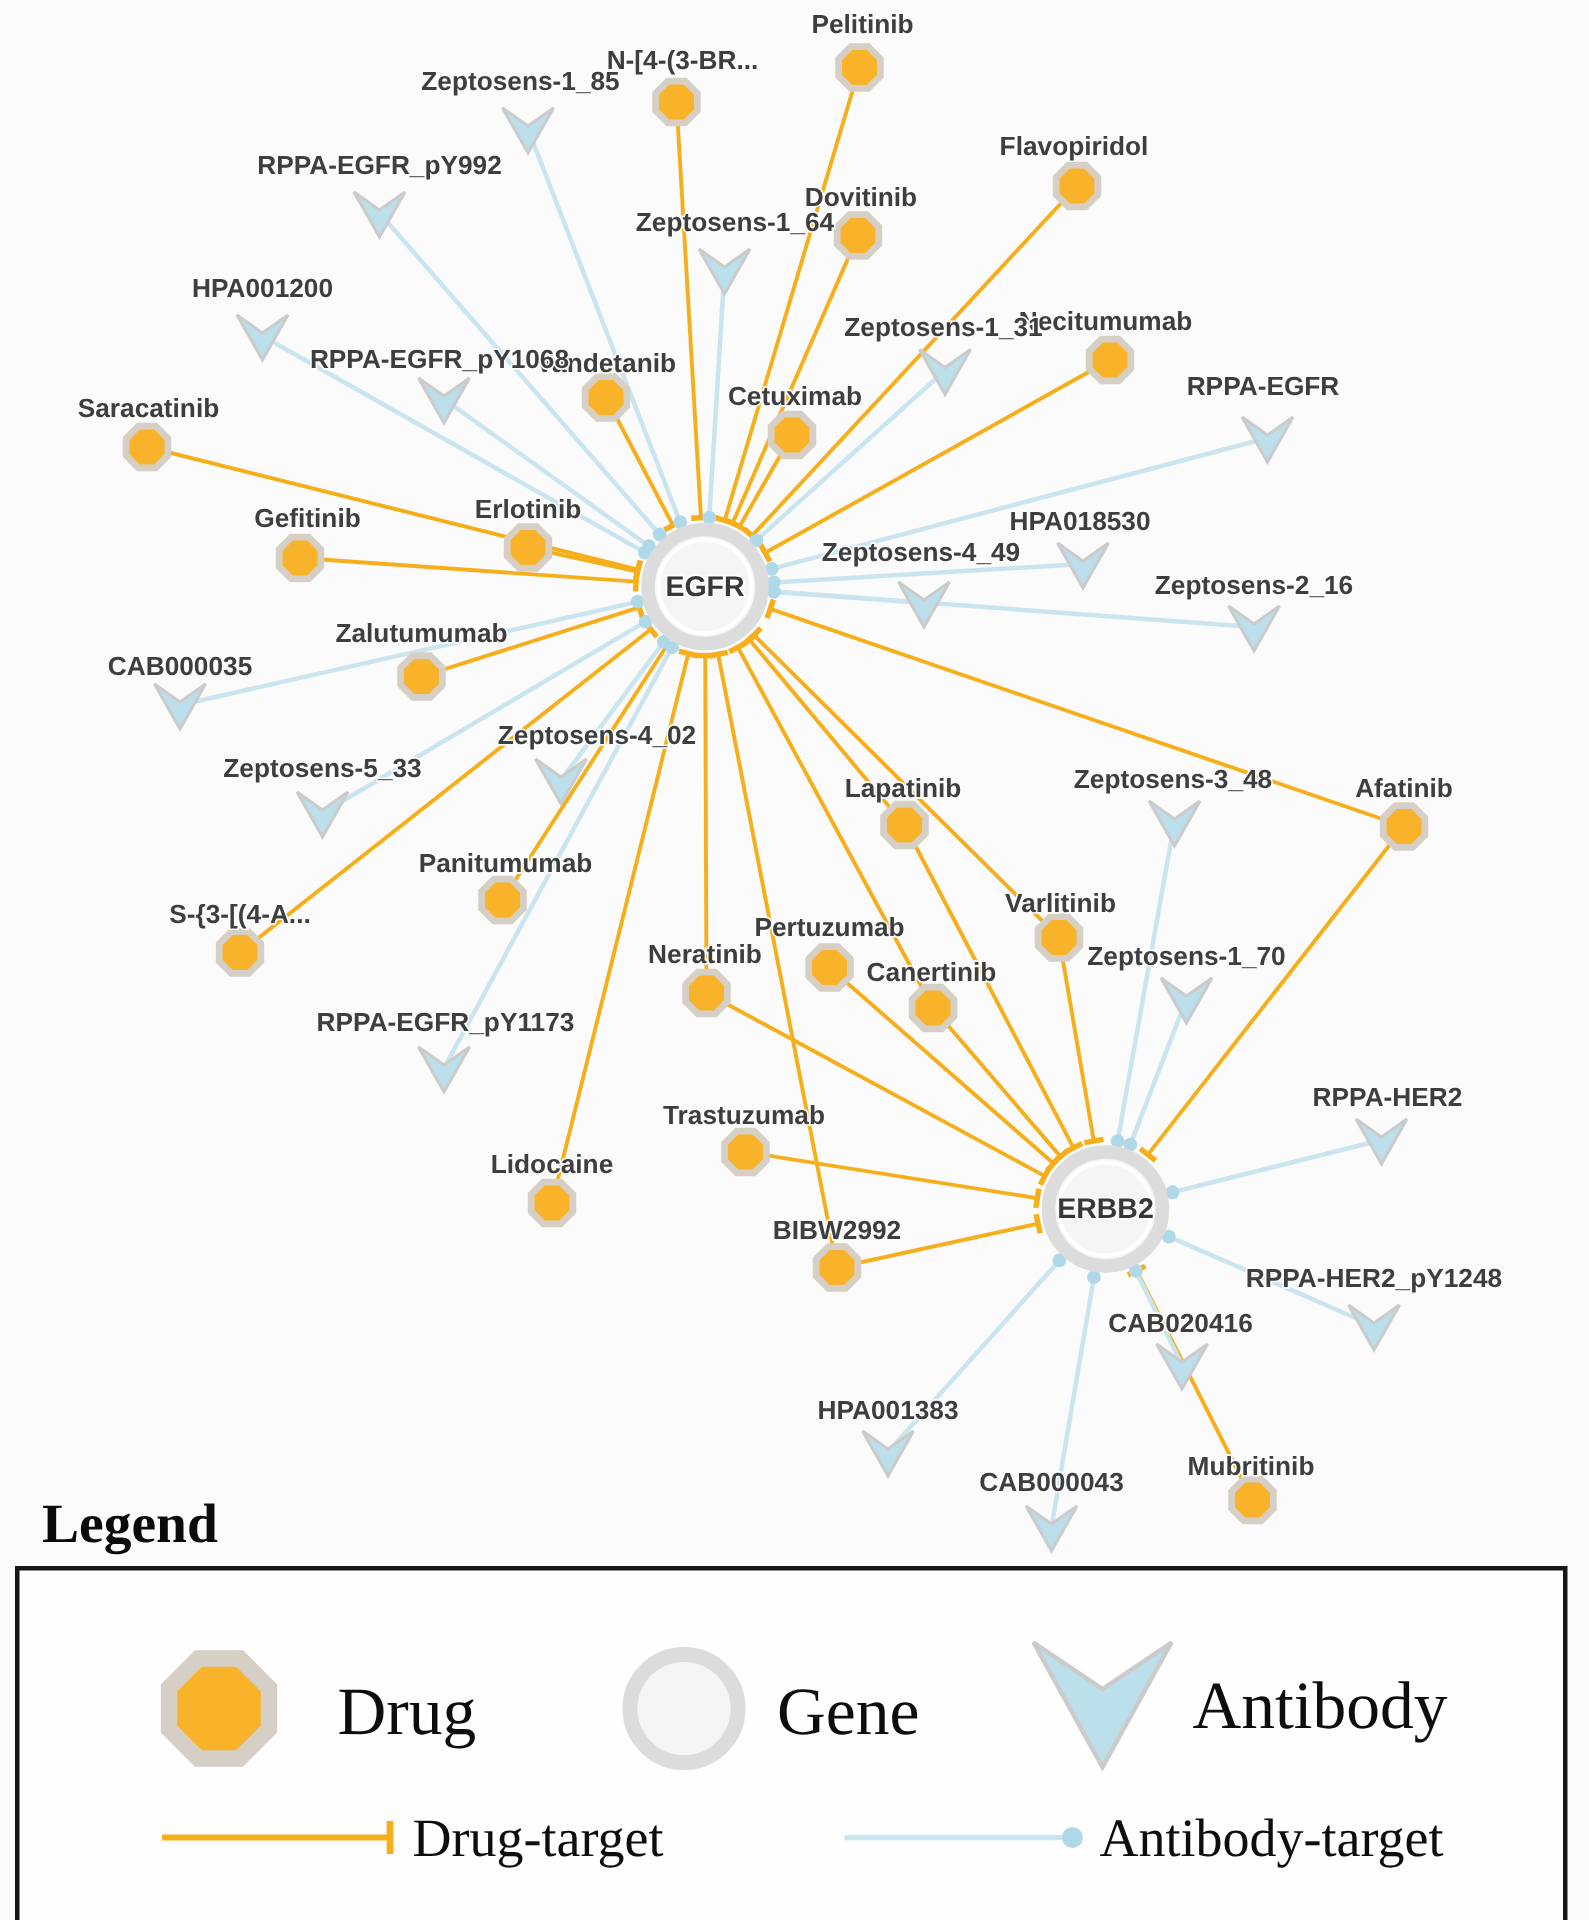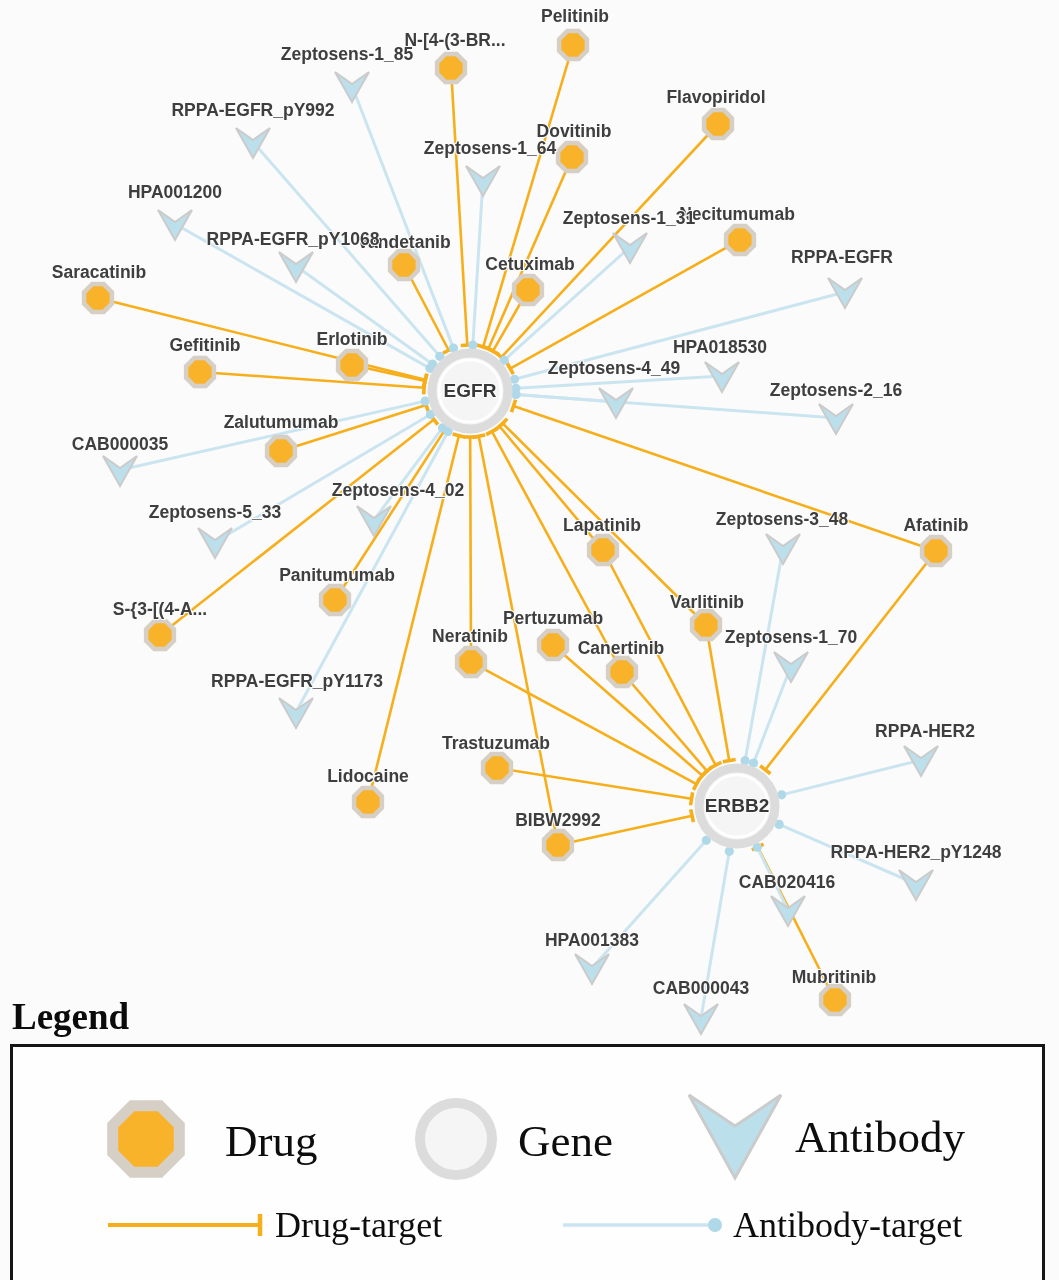--- a/index.html
+++ b/index.html
@@ -11,21 +11,21 @@
     overflow:hidden;
     font-family:"Liberation Sans","DejaVu Sans",sans-serif;
   }
   #network-svg{position:absolute;left:0;top:0;}
   #network-svg text{
     font-family:"Liberation Sans","DejaVu Sans",sans-serif;
     font-weight:700;
   }
   .legend-heading{
     position:absolute;
-    left:12px;
+    left:28px;
     top:995px;
     font-family:"Liberation Serif","DejaVu Serif",serif;
     font-weight:700;
     font-size:37px;
     color:#0b0b0b;
   }
   .legend-box{
     position:absolute;
     left:10px;
     top:1044px;

